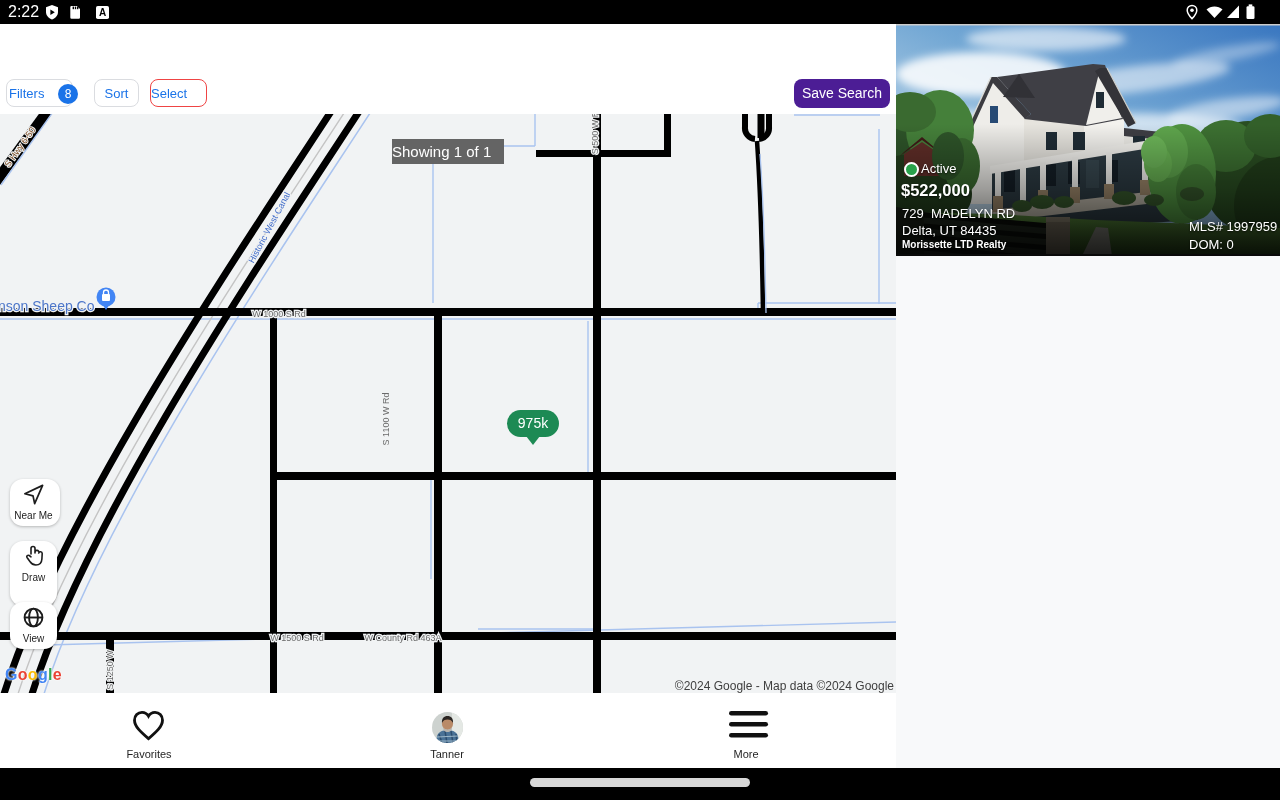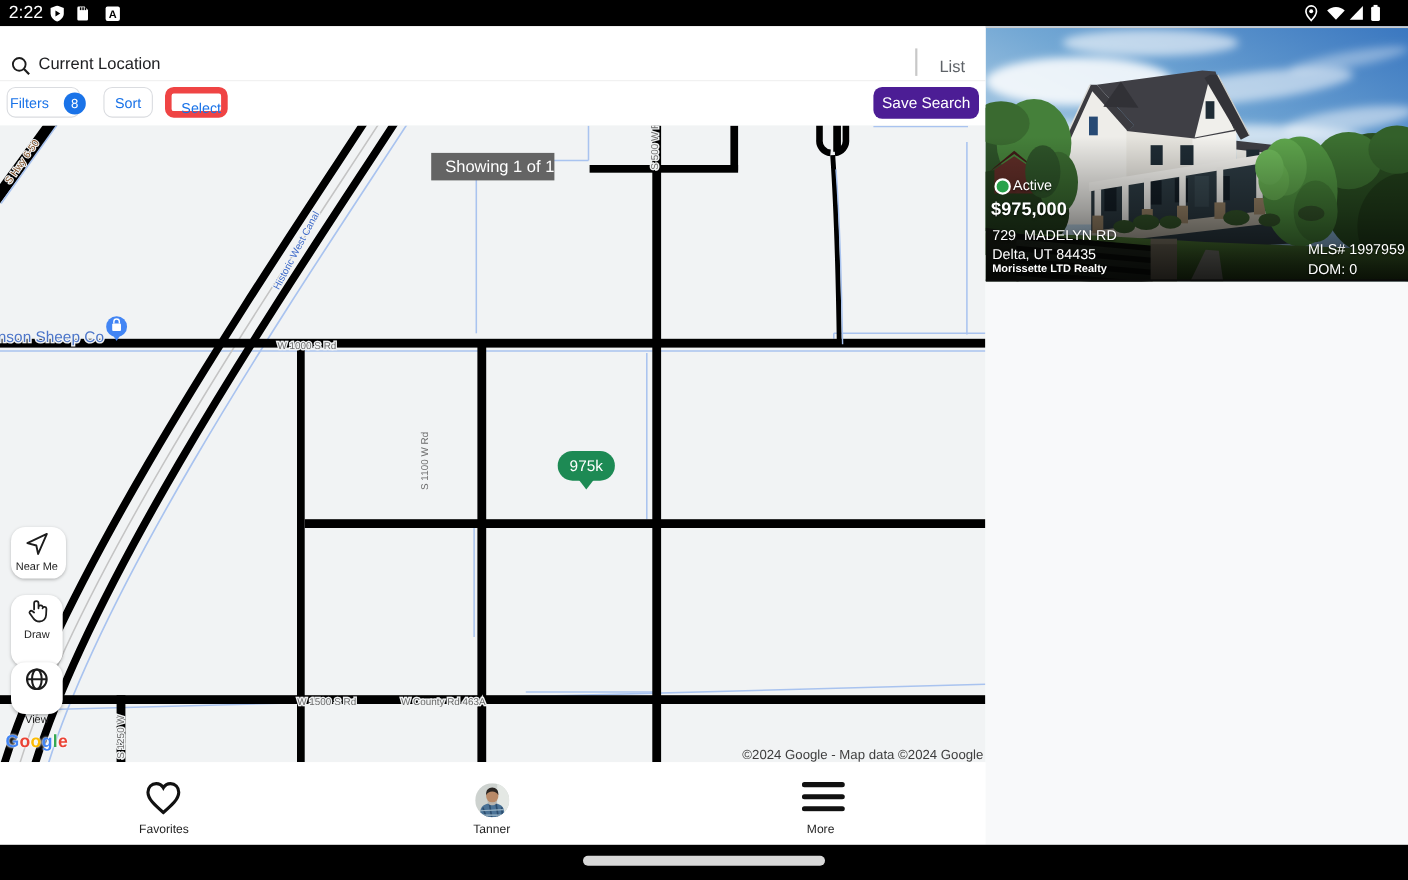--- a/index.html
+++ b/index.html
@@ -29,45 +29,32 @@
   <path d="M6,1.4 C3.3,1.4 1.2,3.5 1.2,6.2 c0,3.6 4.8,8.4 4.8,8.4 s4.8,-4.8 4.8,-8.4 C10.8,3.5 8.7,1.4 6,1.4 Z" fill="none" stroke="#fff" stroke-width="1.5"></path>
   <circle cx="6" cy="6.2" r="1.8" fill="#fff"></circle>
   <path d="M28.5,14 L20.5,5.6 A11.6,11.6 0 0 1 36.5,5.6 Z" fill="#fff"></path>
   <path d="M53,1.5 V14 H41 Z" fill="#fff"></path>
   <rect x="60.5" y="2.2" width="8" height="12.8" rx="1.3" fill="#fff"></rect>
   <rect x="62.7" y="0.4" width="3.6" height="2.4" fill="#fff"></rect>
 </svg>
 
 <div class="abs" style="left:0;top:24px;width:896px;height:744px;background:#fff;">
 
-  <div class="abs" style="left:0;top:0;width:896px;height:50px;background:#fff;border-bottom:1px solid #ececec;">
-
-    <svg class="abs" style="left:10px;top:27px;" width="18" height="18" viewBox="0 0 18 18">
-      <circle cx="7.5" cy="7.5" r="5.8" fill="none" stroke="#1c1c1c" stroke-width="1.7"></circle>
-      <line x1="11.8" y1="11.8" x2="16.5" y2="16.5" stroke="#1c1c1c" stroke-width="2"></line>
-    </svg>
-
-    <div class="abs" style="left:35px;top:26px;font-size:15px;color:#202124;">Current Location</div>
-
-    <div class="abs" style="left:832px;top:20px;width:2px;height:25px;background:#c8c8c8;"></div>
-
-    <div class="abs" style="left:854px;top:28px;font-size:15px;color:#5f6368;">List</div>
-  </div>
 
   <div class="abs" style="left:0;top:50px;width:896px;height:40px;background:#fff;">
 
     <div class="abs" style="left:6px;top:5px;width:67px;height:28px;border:1px solid #dadce0;border-radius:8px;">
       <span class="abs" style="left:2px;top:6px;font-size:13px;color:#1a73e8;">Filters</span>
 
       <span class="abs" style="left:51px;top:4px;width:20px;height:20px;border-radius:50%;background:#1a73e8;color:#fff;font-size:12px;text-align:center;line-height:20px;">8</span>
     </div>
 
     <div class="abs" style="left:94px;top:5px;width:45px;height:28px;border:1px solid #dadce0;border-radius:8px;text-align:center;font-size:13px;color:#1a73e8;line-height:27px;">Sort</div>
 
-    <div class="abs" style="left:150px;top:5px;width:57px;height:28px;border:6px solid #ef4444;border-radius:8px;text-align:right;font-size:13px;color:#1a73e8;line-height:27px;">Select</div>
+    <div class="abs" style="left:150px;top:5px;width:57px;height:28px;border:1px solid #ef4444;border-radius:8px;text-align:left;font-size:13px;color:#1a73e8;line-height:27px;">Select</div>
 
     <div class="abs" style="left:794px;top:5px;width:96px;height:29px;background:#4c1d95;border-radius:8px;text-align:center;font-size:14px;color:#fff;line-height:29px;">Save Search</div>
   </div>
 
   <div class="abs" style="left:0;top:90px;width:896px;height:579px;background:#f1f3f4;overflow:hidden;">
     
     <svg width="896" height="579" viewBox="0 0 896 579">
 
       <line x1="0" y1="205" x2="896" y2="205" stroke="#a9c3ef" stroke-width="1.4"></line>
 
@@ -151,21 +138,21 @@
 
       <g>
         <path d="M106,196 l-5,-8 h10 z" fill="#4285f4"></path>
         <circle cx="106" cy="183" r="9.5" fill="#4285f4"></circle>
         <rect x="102" y="180" width="8" height="7" rx="1" fill="#fff"></rect>
         <path d="M103.5,180 v-1.5 a2.5,2.5 0 0 1 5,0 v1.5" fill="none" stroke="#fff" stroke-width="1.3"></path>
       </g>
     </svg>
 
     
-    <div class="abs" style="left:392px;top:25px;width:112px;height:25px;background:#646464;color:#fff;font-size:15px;text-align:right;line-height:25px;">Showing 1 of 1</div>
+    <div class="abs" style="left:392px;top:25px;width:112px;height:25px;background:#646464;color:#fff;font-size:15px;text-align:left;line-height:25px;">Showing 1 of 1</div>
 
     
     <div class="abs" style="left:507px;top:296px;width:52px;height:27px;background:#1d8a54;border-radius:13.5px;color:#fff;font-size:14px;text-align:center;line-height:27px;">975k</div>
     
     <div class="abs" style="left:526px;top:322px;width:0;height:0;border-left:7px solid transparent;border-right:7px solid transparent;border-top:9px solid #1d8a54;"></div>
 
     
     <div class="abs" style="left:10px;top:365px;width:50px;height:47px;background:#fff;border-radius:13px;box-shadow:0 1px 3px rgba(0,0,0,0.25);">
       <svg class="abs" style="left:12px;top:4px;" width="23" height="23" viewBox="0 0 24 24">
         <path d="M21.5,2.5 L13.2,21.5 L11.5,13.5 L3,11.2 Z" fill="none" stroke="#1c1c1c" stroke-width="1.8" stroke-linejoin="round"></path>
@@ -179,21 +166,21 @@
       </svg>
       <div class="abs" style="left:0;top:31px;width:47px;text-align:center;font-size:10px;color:#1c1c1c;">Draw</div>
     </div>
     
     <div class="abs" style="left:10px;top:488px;width:47px;height:47px;background:#fff;border-radius:13px;box-shadow:0 1px 3px rgba(0,0,0,0.25);">
       <svg class="abs" style="left:12px;top:4px;" width="23" height="23" viewBox="0 0 24 24">
         <circle cx="12" cy="12" r="9.3" fill="none" stroke="#1c1c1c" stroke-width="2"></circle>
         <ellipse cx="12" cy="12" rx="4.6" ry="9.3" fill="none" stroke="#1c1c1c" stroke-width="2"></ellipse>
         <line x1="2.7" y1="12" x2="21.3" y2="12" stroke="#1c1c1c" stroke-width="2"></line>
       </svg>
-      <div class="abs" style="left:0;top:31px;width:47px;text-align:center;font-size:10px;color:#1c1c1c;margin-top:16px;">View</div>
+      <div class="abs" style="left:0;top:31px;width:47px;text-align:center;font-size:10px;color:#1c1c1c;">View</div>
     </div>
 
     
     <div class="abs" style="left:5px;top:552px;font-size:16px;font-weight:bold;letter-spacing:0.3px;text-shadow:0 0 2px #fff,0 0 2px #fff;">
       <span style="color:#4285F4;">G</span><span style="color:#EA4335;">o</span><span style="color:#FBBC05;">o</span><span style="color:#4285F4;">g</span><span style="color:#34A853;">l</span><span style="color:#EA4335;">e</span>
     </div>
     
     <div class="abs" style="right:2px;top:565px;font-size:12px;color:#3e3e3e;">©2024 Google - Map data ©2024 Google</div>
   </div>
 
@@ -418,21 +405,21 @@
 
     <rect x="0" y="0" width="384" height="1.5" fill="#cccccc"></rect>
 
     <rect x="0" y="230" width="384" height="2" fill="#0a0a0a"></rect>
   </svg>
 
   <div class="abs" style="left:7.5px;top:137.5px;width:15px;height:15px;border-radius:50%;background:#28a24b;border:2.5px solid #fff;"></div>
 
   <div class="abs" style="left:25px;top:137px;font-size:13px;color:#fff;text-shadow:0 1px 2px rgba(0,0,0,0.7);">Active</div>
 
-  <div class="abs" style="left:5px;top:157px;font-size:16.5px;font-weight:bold;color:#fff;text-shadow:0 1px 2px rgba(0,0,0,0.7);">$975,000</div>
+  <div class="abs" style="left:5px;top:157px;font-size:16.5px;font-weight:bold;color:#fff;text-shadow:0 1px 2px rgba(0,0,0,0.7);">$522,000</div>
 
   <div class="abs" style="left:6px;top:182px;font-size:13px;color:#fff;text-shadow:0 1px 2px rgba(0,0,0,0.7);">729&nbsp;&nbsp;MADELYN RD</div>
 
   <div class="abs" style="left:6px;top:199px;font-size:13px;color:#fff;text-shadow:0 1px 2px rgba(0,0,0,0.7);">Delta, UT 84435</div>
 
   <div class="abs" style="left:6px;top:215px;font-size:10px;font-weight:bold;color:#fff;text-shadow:0 1px 2px rgba(0,0,0,0.7);">Morissette LTD Realty</div>
 
   <div class="abs" style="left:293px;top:194.5px;font-size:13px;color:#fff;text-shadow:0 1px 2px rgba(0,0,0,0.7);">MLS# 1997959</div>
 
   <div class="abs" style="left:293px;top:212.5px;font-size:13px;color:#fff;text-shadow:0 1px 2px rgba(0,0,0,0.7);">DOM: 0</div>

